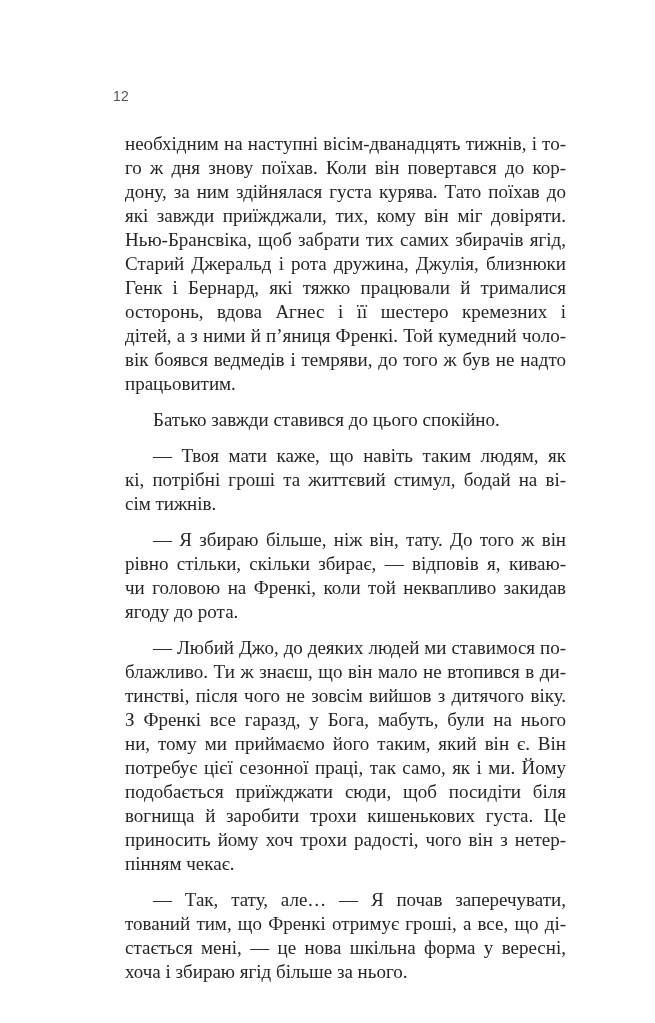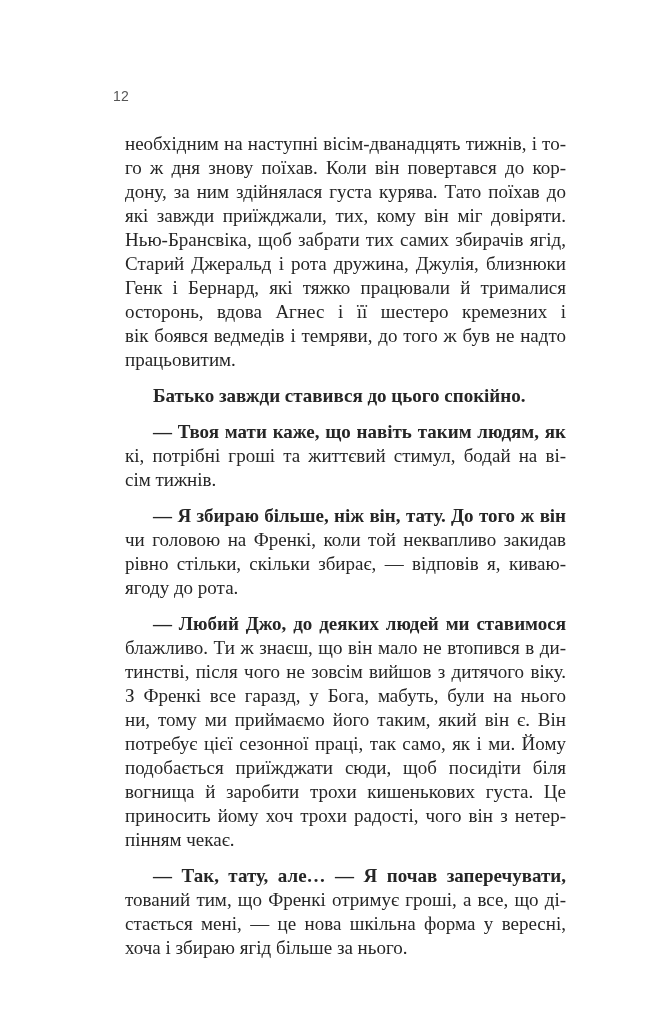--- a/index.html
+++ b/index.html
@@ -42,53 +42,53 @@
     text-align: justify;
     text-align-last: justify;
     height: 24px;
     overflow: hidden;
   }
   .line.last {
     text-align-last: left;
   }
   .para.indent .line:first-child {
     text-indent: 28px;
-    font-weight: bold;
   }
 </style>
 </head>
 <body>
 
 <div class="page">
   <div class="page-number">12</div>
   <div class="text-block">
       <div class="para">
         <div class="line">необхідним на наступні вісім-дванадцять тижнів, і то-</div>
         <div class="line">го ж дня знову поїхав. Коли він повертався до кор-</div>
         <div class="line">дону, за ним здійнялася густа курява. Тато поїхав до</div>
         <div class="line">які завжди приїжджали, тих, кому він міг довіряти.</div>
         <div class="line">Нью-Брансвіка, щоб забрати тих самих збирачів ягід,</div>
         <div class="line">Старий Джеральд і рота дружина, Джулія, близнюки</div>
         <div class="line">Генк і Бернард, які тяжко працювали й трималися</div>
         <div class="line">осторонь, вдова Агнес і її шестеро кремезних і сильних</div>
+        <div class="line">дітей, а з ними й п’яниця Френкі. Той кумедний чоло-</div>
         <div class="line">вік боявся ведмедів і темряви, до того ж був не надто</div>
         <div class="line last">працьовитим.</div>
       </div>
       <div class="para indent">
         <div class="line last">Батько завжди ставився до цього спокійно.</div>
       </div>
       <div class="para indent">
         <div class="line">— Твоя мати каже, що навіть таким людям, як Френ-</div>
         <div class="line">кі, потрібні гроші та життєвий стимул, бодай на ві-</div>
         <div class="line last">сім тижнів.</div>
       </div>
       <div class="para indent">
         <div class="line" style="letter-spacing: -0.05px;">— Я збираю більше, ніж він, тату. До того ж він з’їдає</div>
+        <div class="line">рівно стільки, скільки збирає, — відповів я, киваю-</div>
         <div class="line">чи головою на Френкі, коли той неквапливо закидав</div>
-        <div class="line">рівно стільки, скільки збирає, — відповів я, киваю-</div>
         <div class="line last">ягоду до рота.</div>
       </div>
       <div class="para indent">
         <div class="line">— Любий Джо, до деяких людей ми ставимося по-</div>
         <div class="line">блажливо. Ти ж знаєш, що він мало не втопився в ди-</div>
         <div class="line">тинстві, після чого не зовсім вийшов з дитячого віку.</div>
         <div class="line">З Френкі все гаразд, у Бога, мабуть, були на нього пла-</div>
         <div class="line">ни, тому ми приймаємо його таким, який він є. Він</div>
         <div class="line">потребує цієї сезонної праці, так само, як і ми. Йому</div>
         <div class="line">подобається приїжджати сюди, щоб посидіти біля</div>

